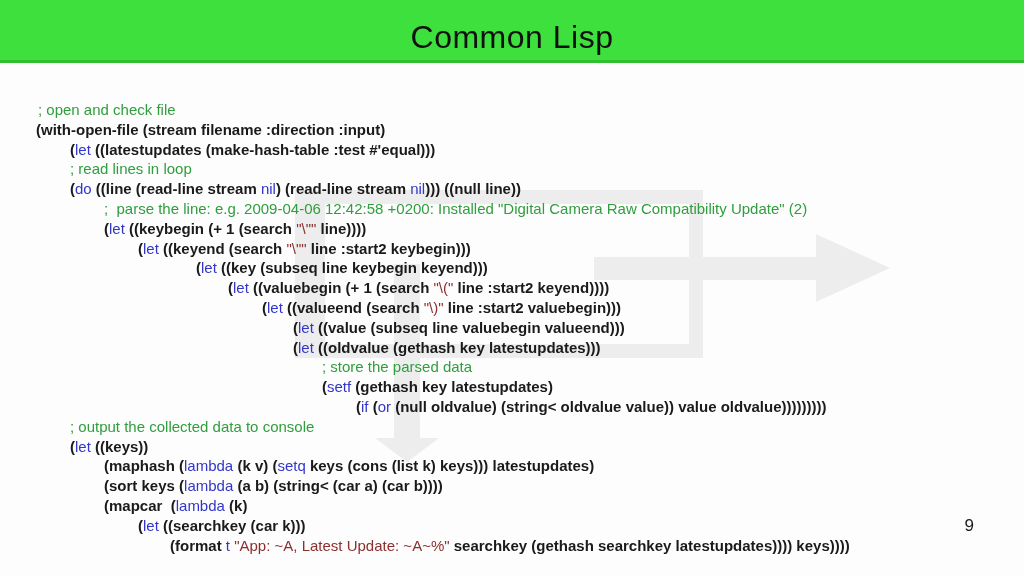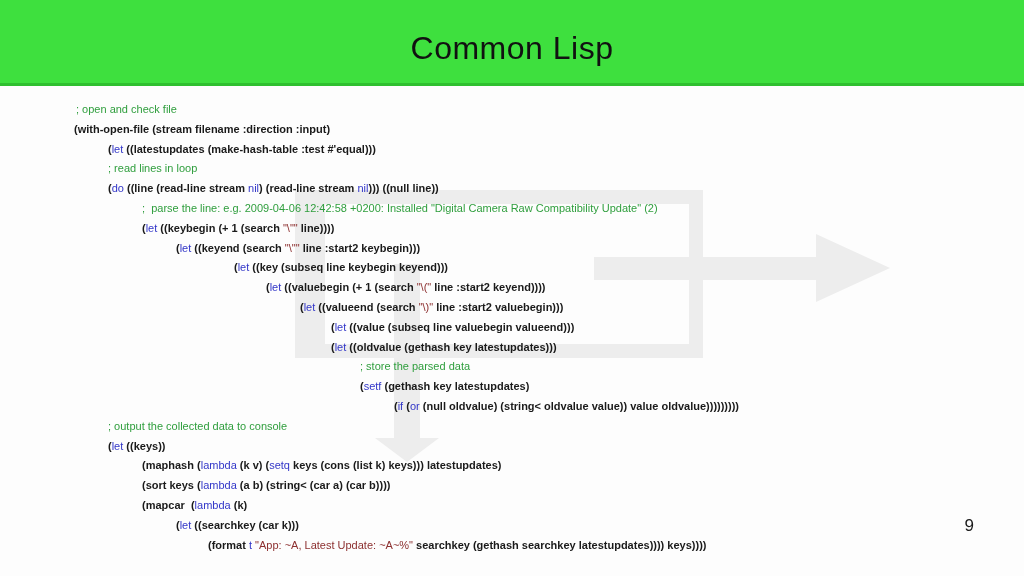--- a/index.html
+++ b/index.html
@@ -11,21 +11,21 @@
     --code:#1a1a1a;
     --shape-gray:#ededed;
   }
   html,body{margin:0;padding:0;}
   body{
     width:1024px;height:576px;position:relative;overflow:hidden;
     background:#fdfdfd;
     font-family:"Liberation Sans", sans-serif;
   }
   .header{
-    position:absolute;top:0;left:0;width:1024px;height:86px;
+    position:absolute;top:0;left:0;width:1024px;height:63px;
     background:var(--header-green);
     border-bottom:3px solid var(--header-border);
     box-sizing:border-box;
     display:flex;align-items:center;justify-content:center;
     padding-top:14px;
     z-index:3;
   }
   .title{
     font-size:32px;color:#111;letter-spacing:0.5px;
   }
@@ -49,23 +49,22 @@
   .arrow-down-shaft{
     left:394px;top:264px;width:26px;height:174px;background:var(--shape-gray);
   }
   .arrow-down-head{
     left:375px;top:438px;width:0;height:0;
     border-top:24px solid var(--shape-gray);
     border-left:32px solid transparent;border-right:32px solid transparent;
   }
   .code-block{
     position:absolute;top:100px;left:0;width:824px;z-index:2;
-    font-size:11px;line-height:19.8px;white-space:pre;
+    font-size:15px;line-height:19.8px;white-space:pre;
     color:var(--code);
-    margin-left:38px;
   }
   .code-line{height:19.8px;}
   .plain{color:var(--code);font-weight:bold;}
   .comment{color:var(--comment);}
   .keyword{color:var(--keyword);}
   .string{color:var(--string);}
   .page-number{
     position:absolute;top:516px;right:50px;z-index:2;
     font-size:17px;color:#1a1a1a;
   }

